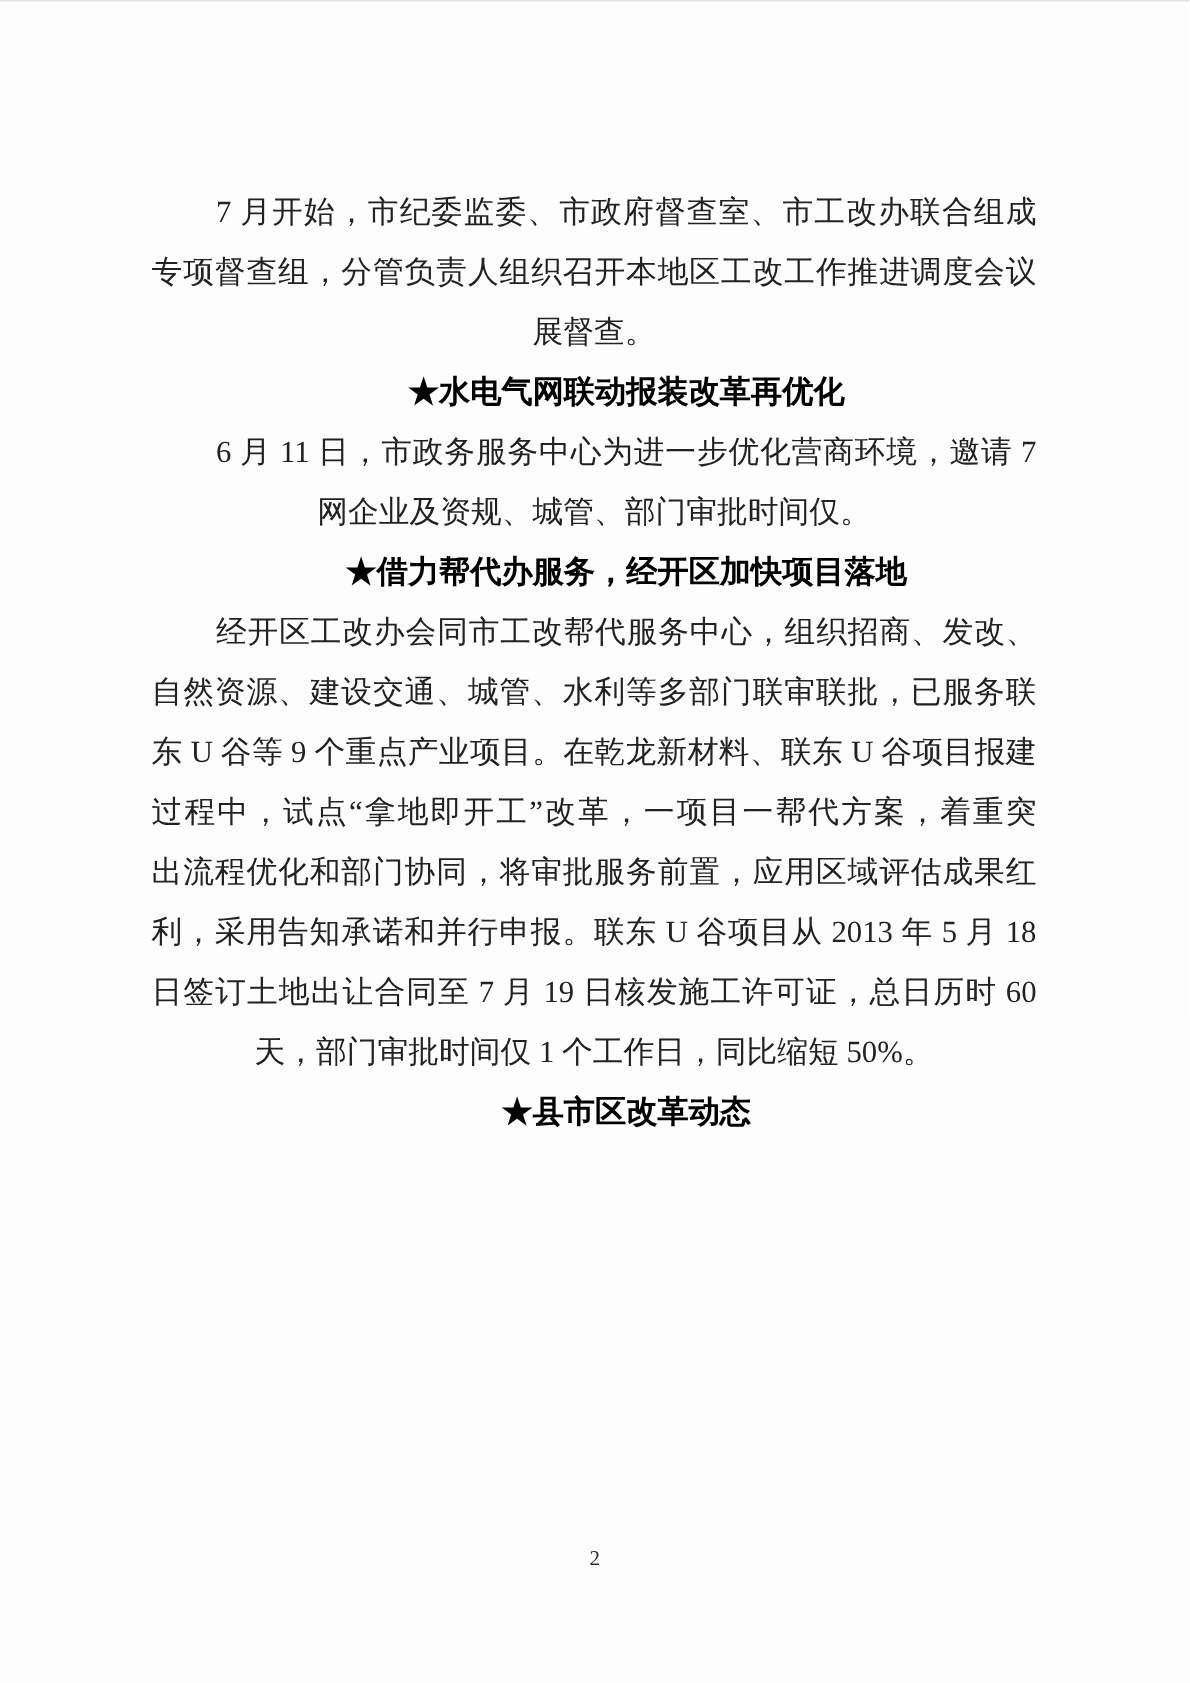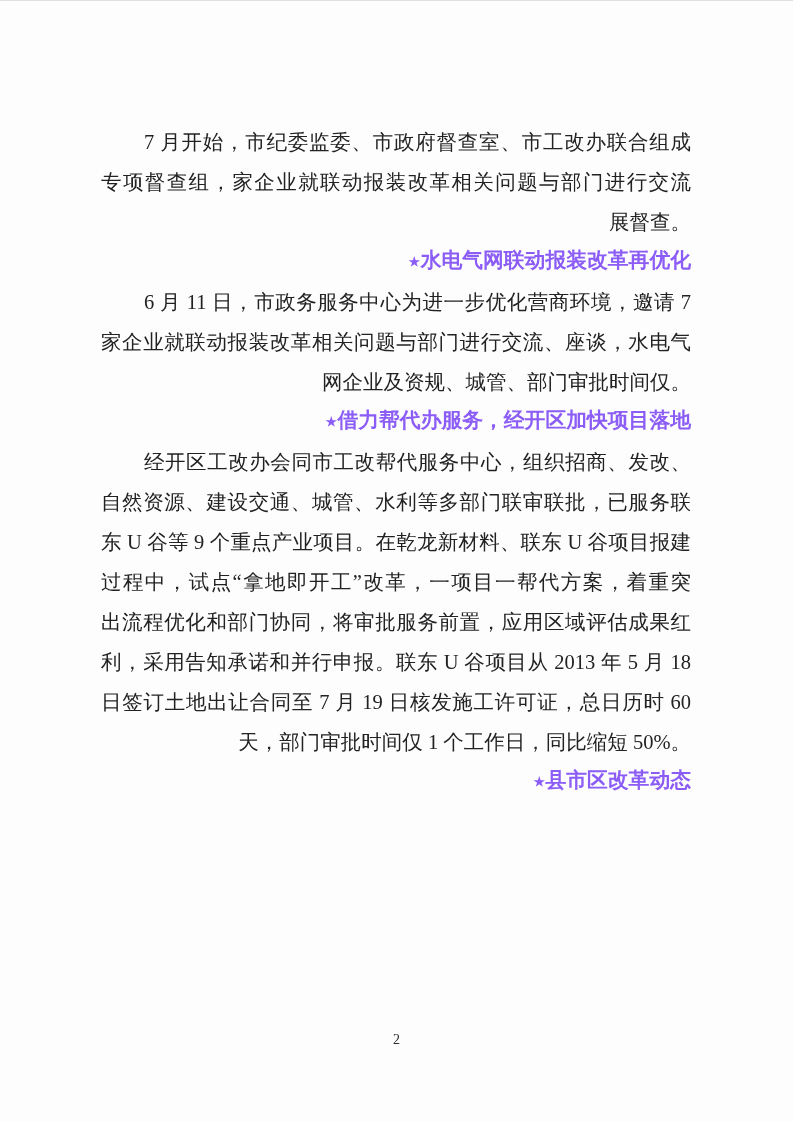--- a/index.html
+++ b/index.html
@@ -28,34 +28,34 @@
     position: absolute;
     left: 101px;
     top: 122px;
     width: 590px;
   }
   .line {
     height: 40px;
     line-height: 40px;
     font-size: 20.5px;
     white-space: nowrap;
-    text-align: right;
+    text-align: center;
   }
   .fill {
     text-align: justify;
     text-align-last: justify;
   }
   .indent {
     padding-left: 43px;
   }
   .heading {
     font-weight: 700;
-    font-family: Liberation Mono, monospace;
+    font-family: Liberation Serif, serif;
     font-size: 20.8px;
-    color: #8b5cf6;
+    color: #000000;
   }
   .page-num {
     position: absolute;
     top: 1030px;
     left: 0;
     width: 100%;
     height: 20px;
     line-height: 20px;
     text-align: center;
     font-size: 14px;
@@ -65,29 +65,28 @@
 </head>
 <body>
 
 <div class="page">
   <div class="scan-edge"></div>
 
   <div class="content">
 
     <div>
       <div class="line indent fill">7 月开始，市纪委监委、市政府督查室、市工改办联合组成</div>
-      <div class="line fill">专项督查组，家企业就联动报装改革相关问题与部门进行交流</div>
+      <div class="line fill">专项督查组，分管负责人组织召开本地区工改工作推进调度会议</div>
       <div class="line">展督查。</div>
     </div>
 
     <div class="line heading indent">★水电气网联动报装改革再优化</div>
 
     <div>
       <div class="line indent fill">6 月 11 日，市政务服务中心为进一步优化营商环境，邀请 7</div>
-      <div class="line fill">家企业就联动报装改革相关问题与部门进行交流、座谈，水电气</div>
       <div class="line">网企业及资规、城管、部门审批时间仅。</div>
     </div>
 
     <div class="line heading indent">★借力帮代办服务，经开区加快项目落地</div>
 
     <div>
       <div class="line indent fill">经开区工改办会同市工改帮代服务中心，组织招商、发改、</div>
       <div class="line fill">自然资源、建设交通、城管、水利等多部门联审联批，已服务联</div>
       <div class="line fill">东 U 谷等 9 个重点产业项目。在乾龙新材料、联东 U 谷项目报建</div>
       <div class="line fill">过程中，试点“拿地即开工”改革，一项目一帮代方案，着重突</div>

